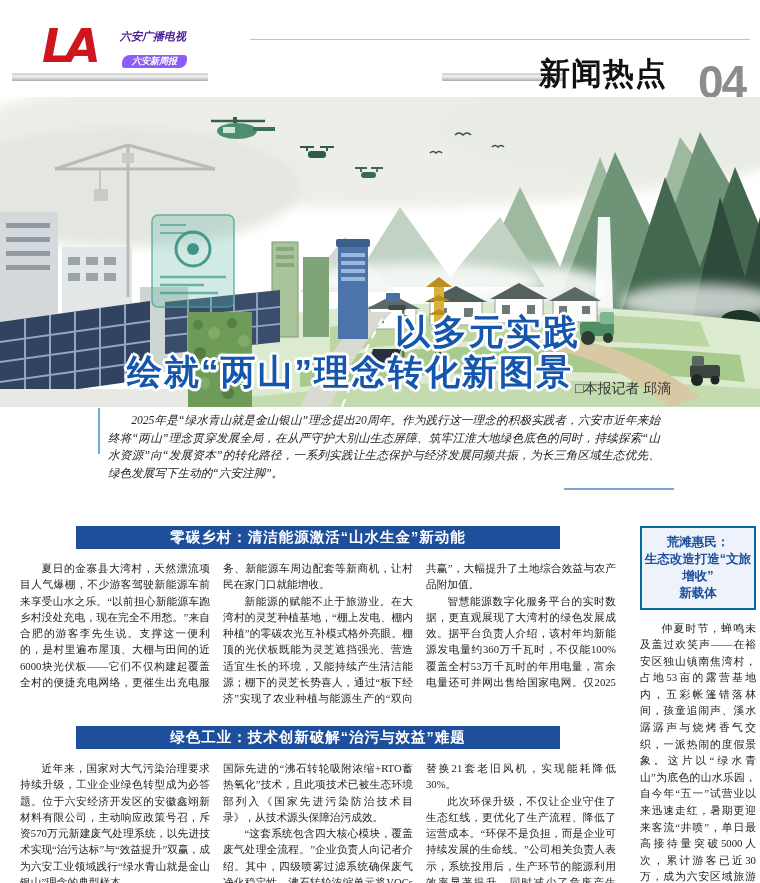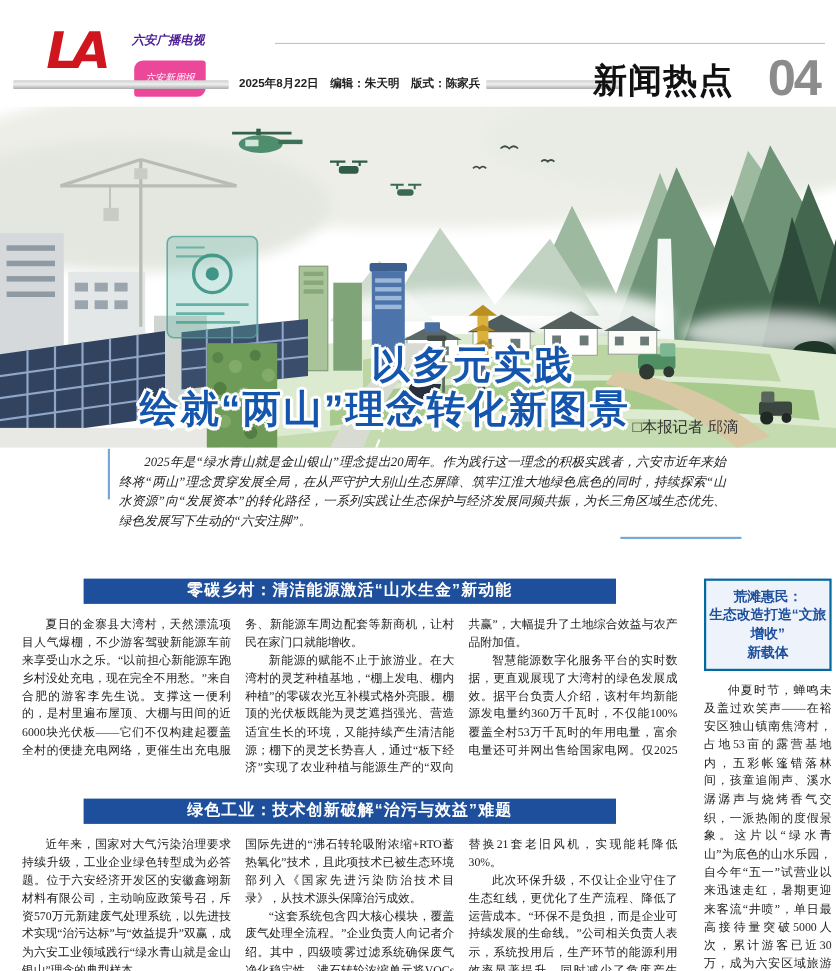--- a/index.html
+++ b/index.html
@@ -4,34 +4,34 @@
 <style>
   * { margin:0; padding:0; box-sizing:border-box; }
   body { background:#ffffff; font-family:"Liberation Serif","DejaVu Serif",serif; }
   .page { position:relative; width:760px; height:883px; background:#fff; overflow:hidden; margin:15px auto; }
 
   
   .masthead { position:absolute; top:0; left:0; width:760px; height:84px; }
   .logo-wrap { position:absolute; top:8px; left:42px; width:210px; height:60px; }
   .logo-mono { position:absolute; top:0; left:0; font-family:"DejaVu Sans",sans-serif; font-weight:bold; font-style:italic; font-size:46px; line-height:46px; color:#cf161f; letter-spacing:-6px; }
   .logo-title { position:absolute; top:6px; left:78px; font-family:"DejaVu Sans",sans-serif; font-weight:bold; font-style:italic; font-size:11px; color:#4c1d95; white-space:nowrap; }
-  .logo-badge { position:absolute; top:32px; left:80px; background:#ec4899; color:#fff; font-family:"DejaVu Sans",sans-serif; font-weight:normal; font-style:italic; font-size:9px; padding:10px 10px; border-radius:8px 3px 8px 3px; white-space:nowrap; }
+  .logo-badge { position:absolute; top:32px; left:80px; background:#8b5cf6; color:#fff; font-family:"DejaVu Sans",sans-serif; font-weight:bold; font-style:italic; font-size:9px; padding:0 10px; border-radius:8px 3px 8px 3px; white-space:nowrap; }
   .mast-rule { position:absolute; top:24px; left:250px; width:500px; height:1px; background:#c3c3c3; }
   .date-bar { position:absolute; height:8px; background:linear-gradient(to bottom,#cfcfcf,#efefef 45%,#ababab); border-radius:1px; }
   .date-bar.left { top:58px; left:12px; width:196px; }
   .date-bar.right { top:58px; left:442px; width:122px; }
   .date-line { position:absolute; top:54px; left:216px; width:222px; text-align:center; font-family:"Liberation Sans","DejaVu Sans",sans-serif; font-weight:bold; font-size:10.5px; color:#222; white-space:nowrap; }
   .section-name { position:absolute; top:38px; left:539px; font-family:"Liberation Sans","DejaVu Sans",sans-serif; font-weight:900; font-size:31px; color:#111; letter-spacing:1px; }
-  .page-number { position:absolute; top:28px; left:698px; font-family:"Liberation Sans","DejaVu Sans",sans-serif; font-weight:900; font-size:46px; color:#8c8c8c; letter-spacing:-2px; }
+  .page-number { position:absolute; top:40px; left:698px; font-family:"Liberation Sans","DejaVu Sans",sans-serif; font-weight:900; font-size:46px; color:#8c8c8c; letter-spacing:-2px; }
 
   
   .hero { position:absolute; top:82px; left:0; width:760px; height:310px; }
   .hero svg { display:block; }
   .headline { position:absolute; font-family:"Liberation Sans","DejaVu Sans",sans-serif; font-weight:900; color:#1456ad; text-shadow:-2px -2px 0 #fff,2px -2px 0 #fff,-2px 2px 0 #fff,2px 2px 0 #fff,0 3px 0 #fff,3px 0 0 #fff,-3px 0 0 #fff,0 -3px 0 #fff; letter-spacing:2px; white-space:nowrap; }
-  .headline.l1 { top:212px; left:280px; width:300px; text-align:center; font-size:35px;font-family:Liberation Serif, serif; }
+  .headline.l1 { top:212px; left:280px; width:300px; text-align:right; font-size:35px;font-family:Liberation Serif, serif; }
   .headline.l2 { top:252px; left:30px; width:640px; text-align:center; font-size:35px; }
   .byline { position:absolute; top:283px; left:575px; font-size:14px; color:#333; font-family:"Liberation Sans","DejaVu Sans",sans-serif; }
 
   
   .intro { position:absolute; top:397px; left:108px; width:552px; }
   .intro:before { content:""; position:absolute; left:-10px; top:-4px; width:2px; height:46px; background:#7aa7d9; }
   .intro:after { content:""; position:absolute; right:-14px; bottom:-8px; width:110px; height:2px; background:#7aa7d9; }
   .intro p { font-style:italic; font-size:11.6px; line-height:17.6px; color:#222; text-indent:2em; text-align:justify; }
 
   
@@ -56,21 +56,20 @@
 <div class="page">
 
   <div class="masthead">
     <div class="logo-wrap">
       <div class="logo-mono">LA</div>
       <div class="logo-title">六安广播电视</div>
       <div class="logo-badge">六安新周报</div>
     </div>
     <div class="mast-rule"></div>
     <div class="date-bar left"></div>
-    <div class="date-line">2025年8月22日　编辑：朱天明　版式：陈家兵</div>
     <div class="date-bar right"></div>
     <div class="section-name">新闻热点</div>
     <div class="page-number">04</div>
   </div>
 
   <div class="hero">
     <svg width="760" height="310" viewBox="0 0 760 310">
       <defs>
         <filter id="soft" x="-30%" y="-30%" width="160%" height="160%">
             <feGaussianBlur stdDeviation="6"></feGaussianBlur>

